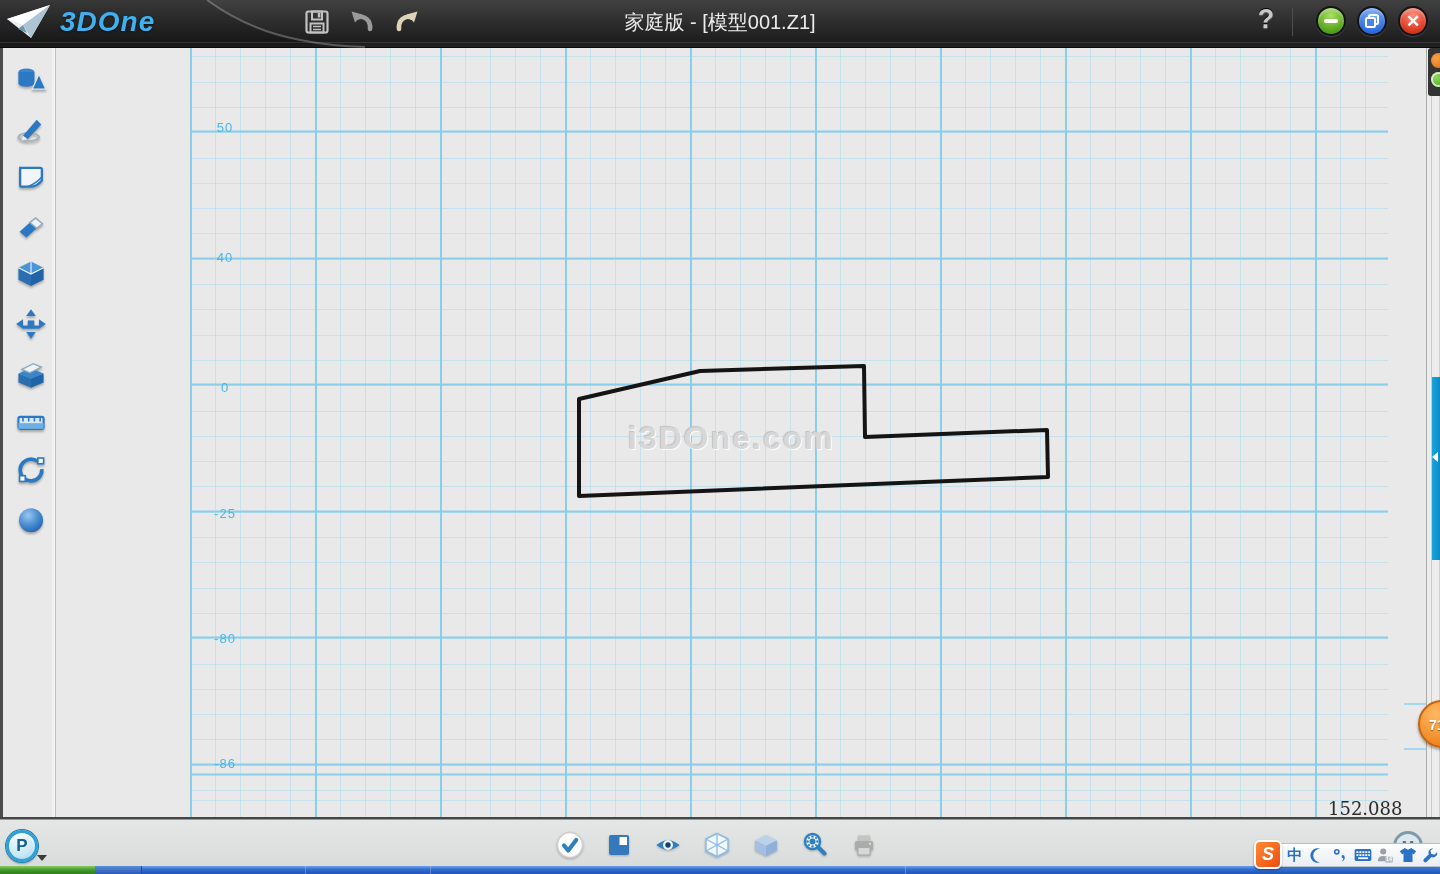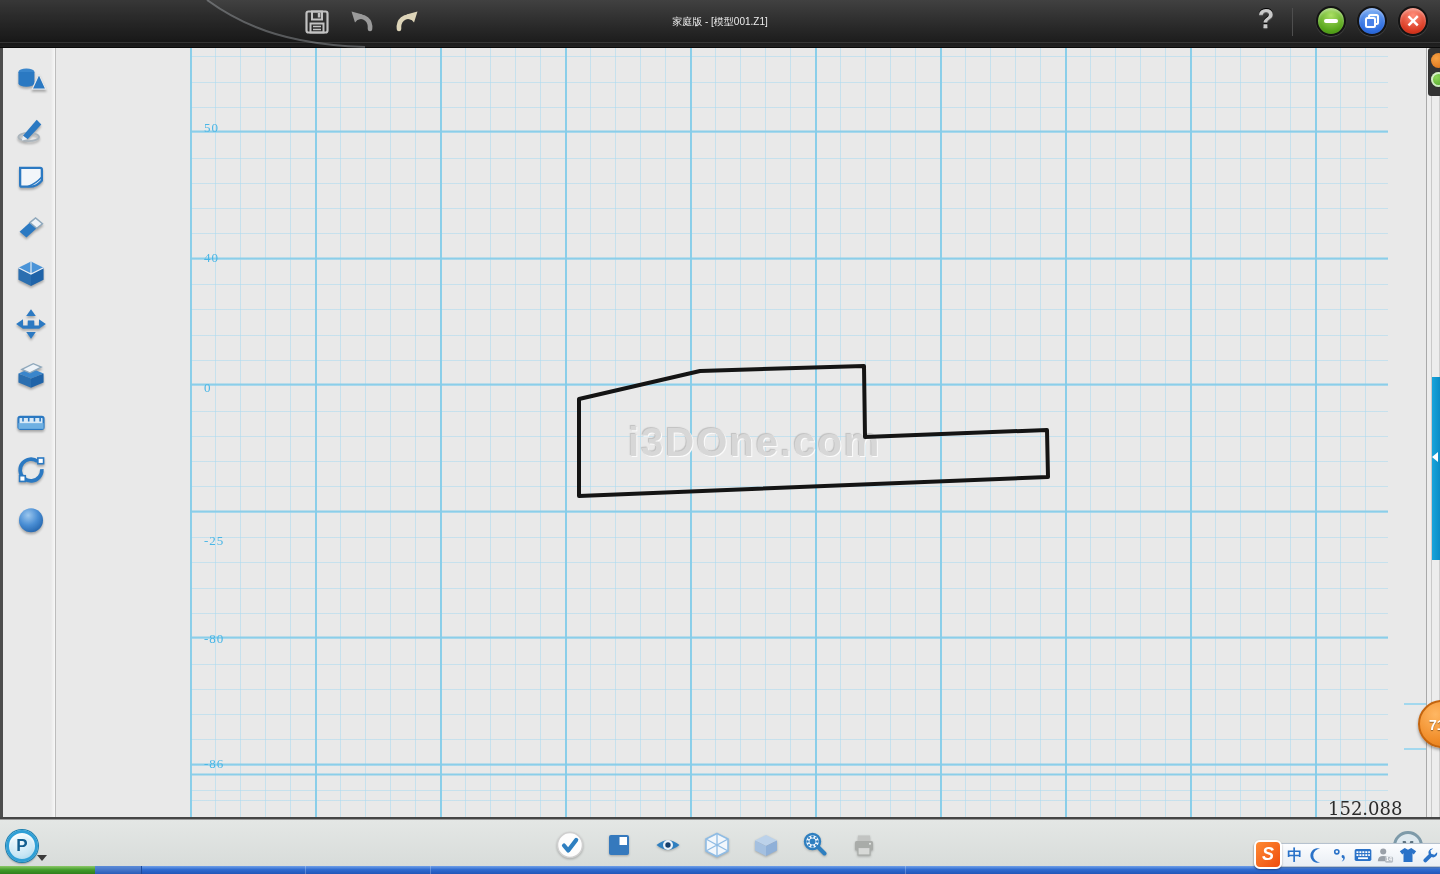--- a/index.html
+++ b/index.html
@@ -10,21 +10,21 @@
   #titlebar { position:absolute; left:0; top:0; width:1440px; height:48px;
     background:linear-gradient(#414141, #2a2a2a 55%, #1c1c1c 90%, #222);
     border-bottom:1px solid #0a0a0a; }
   #titlebar .swoosh { position:absolute; left:0; top:0; }
   #logo { position:absolute; left:6px; top:2px; display:flex; align-items:center; }
   #logo .brand { font-size:28px; font-weight:bold; font-style:italic;
     color:#3fb0f0; letter-spacing:1px; text-shadow:0 1px 2px rgba(0,0,0,.6); margin-left:8px; }
   #quick-toolbar { position:absolute; left:303px; top:8px; display:flex; gap:17px; }
   #quick-toolbar .qbtn { width:28px; height:28px; cursor:pointer; }
   #window-title { position:absolute; left:0; top:0; width:1440px; height:44px;
-    text-align:center; line-height:44px; color:#ececec; font-size:10px; }
+    text-align:center; line-height:44px; color:#ececec; font-size:20px; }
   #help-btn { position:absolute; left:1250px; top:4px; width:32px; height:36px;
     color:#c9c9c9; font-size:27px; font-weight:bold; text-align:center;
     text-shadow:0 -1px 0 #000, 0 1px 1px #666; cursor:pointer; }
   #tb-divider { position:absolute; left:1292px; top:8px; width:1px; height:28px;
     background:#0c0c0c; border-right:1px solid #4e4e4e; }
   .winbtn { position:absolute; top:6px; width:30px; height:30px; border-radius:50%;
     border:2px solid #141414; box-shadow:0 1px 1px rgba(255,255,255,.18), inset 0 2px 3px rgba(255,255,255,.45);
     cursor:pointer; display:flex; align-items:center; justify-content:center; }
   #btn-min     { left:1316px; background:radial-gradient(circle at 50% 28%, #abe065, #57a51b 68%, #3c820f); }
   #btn-restore { left:1357px; background:radial-gradient(circle at 50% 28%, #7fb2f6, #2f6ee0 68%, #1d52bd); }
@@ -42,23 +42,23 @@
   
   #canvas { position:absolute; left:56px; top:48px; width:1384px; height:769px;
     background:#e9e9e9; overflow:hidden; }
   #grid { position:absolute; left:134px; top:0; width:1198px; height:769px; cursor:crosshair;
     background-image:
       repeating-linear-gradient(to right,  rgba(134,205,233,.95) 0 2px, transparent 2px 125px),
       repeating-linear-gradient(to bottom, rgba(134,205,233,.95) 0 2px, transparent 2px 126.5px),
       repeating-linear-gradient(to right,  rgba(170,218,240,.55) 0 1px, transparent 1px 25px),
       repeating-linear-gradient(to bottom, rgba(170,218,240,.55) 0 1px, transparent 1px 25.3px);
     background-position:0 0, 0 -43.5px, 0 0, 0 -17px; }
-  .axis-label { position:absolute; width:42px; left:148px; text-align:left;
-    color:#49b6e6; font-size:13px; letter-spacing:1px;font-family:Liberation Serif, serif; }
-  #watermark { position:absolute; left:572px; top:372px; font-size:40px; font-weight:bold;
+  .axis-label { position:absolute; width:42px; left:148px; text-align:center;
+    color:#49b6e6; font-size:13px; letter-spacing:1px; }
+  #watermark { position:absolute; left:572px; top:372px; font-size:32px; font-weight:bold;
     letter-spacing:2px; color:#d7d7d7;
     text-shadow:1px 1px 0 #fbfbfb, -1px -1px 1px #c0c0c0; }
   #sketch-svg { position:absolute; left:0; top:0; }
   #scale-indicator { position:absolute; left:1272px; top:750px; width:110px;
     font-family:"DejaVu Serif", serif; font-size:18px; color:#2a2a2a; }
 
   
   #right-track { position:absolute; left:1370px; top:0; width:14px; height:769px;
     background:#ededed; border-left:1px solid #a9a9a9; border-right:1px solid #cfcfcf; cursor:pointer; }
   #right-track .inner-line { position:absolute; left:4px; top:0; width:1px; height:100%; background:#c9c9c9; }
@@ -121,20 +121,29 @@
 </head>
 <body>
 
 <div id="titlebar">
   <svg class="swoosh" width="1440" height="48">
     <path d="M0,0 H207 Q248,30 300,40 Q330,46 360,47 H0 Z" fill="rgba(0,0,0,0.14)"></path>
     <path d="M207,0 Q248,30 300,40 Q330,46 365,47" fill="none" stroke="rgba(195,200,205,0.35)" stroke-width="2"></path>
     <rect x="0" y="42" width="1440" height="1" fill="rgba(255,255,255,0.12)"></rect>
   </svg>
 
+  <div id="logo">
+    <svg width="46" height="40" viewBox="0 0 46 40">
+      <polygon points="1,17 44,3 25,36" fill="#e8eef3"></polygon>
+      <polygon points="1,17 44,3 17,23" fill="#fbfdfe"></polygon>
+      <polygon points="17,23 25,36 44,3" fill="#aec4d2"></polygon>
+      <polygon points="17,23 21,31 12,27" fill="#6f96ac"></polygon>
+    </svg>
+    <span class="brand">3DOne</span>
+  </div>
 
   <div id="quick-toolbar">
     <svg class="qbtn" viewBox="0 0 28 28">
       <rect x="3.5" y="3.5" width="21" height="21" rx="2" fill="none" stroke="#c2c2c2" stroke-width="2.2"></rect>
       <rect x="9" y="3.5" width="10" height="8" fill="none" stroke="#c2c2c2" stroke-width="2"></rect>
       <rect x="14.8" y="5" width="2.6" height="4.5" fill="#c2c2c2"></rect>
       <rect x="7.5" y="15.5" width="13" height="9" fill="none" stroke="#c2c2c2" stroke-width="2"></rect>
       <path d="M10,18.5 h8 M10,21.5 h8" stroke="#c2c2c2" stroke-width="1.4"></path>
     </svg>
     <svg class="qbtn" viewBox="0 0 28 28">
@@ -226,21 +235,21 @@
     <circle cx="14" cy="15" r="10.5" fill="url(#gs)"></circle>
   </svg>
 </div>
 
 <div id="canvas">
   <div id="grid"></div>
 
   <span class="axis-label" style="top:72px">50</span>
   <span class="axis-label" style="top:202px">40</span>
   <span class="axis-label" style="top:332px">0</span>
-  <span class="axis-label" style="top:485px">-25</span>
+  <span class="axis-label" style="top:458px">-25</span>
   <span class="axis-label" style="top:583px">-80</span>
   <span class="axis-label" style="top:708px">-86</span>
 
   <div id="watermark">i3DOne.com</div>
 
   <svg id="sketch-svg" width="1384" height="769">
     <polygon fill="none" stroke="#141414" stroke-width="4" stroke-linejoin="round" points="523,351 644,323 808,318 809,389 991,382 992,429 523,448"></polygon>
   </svg>
 
   <div id="scale-indicator">152.088 mm</div>

